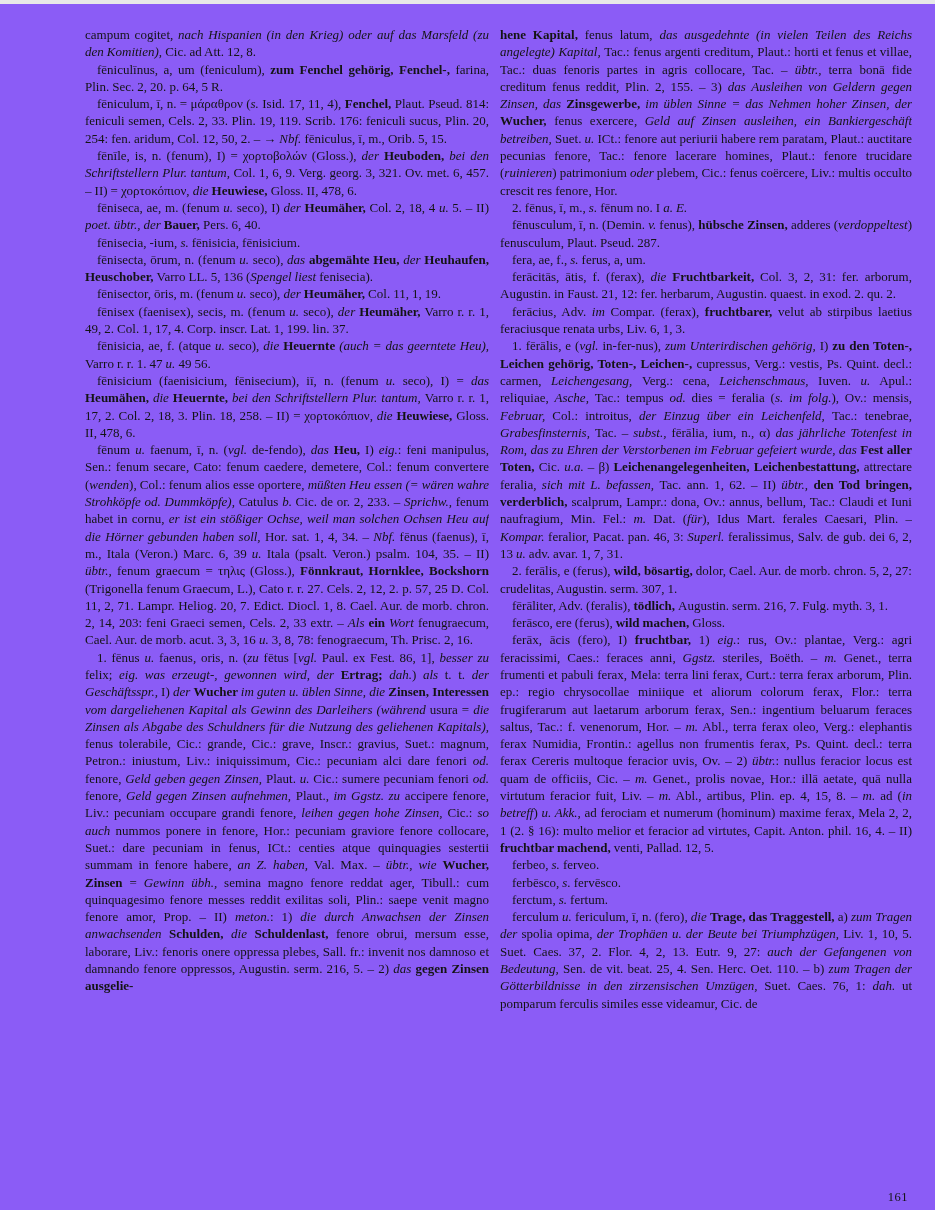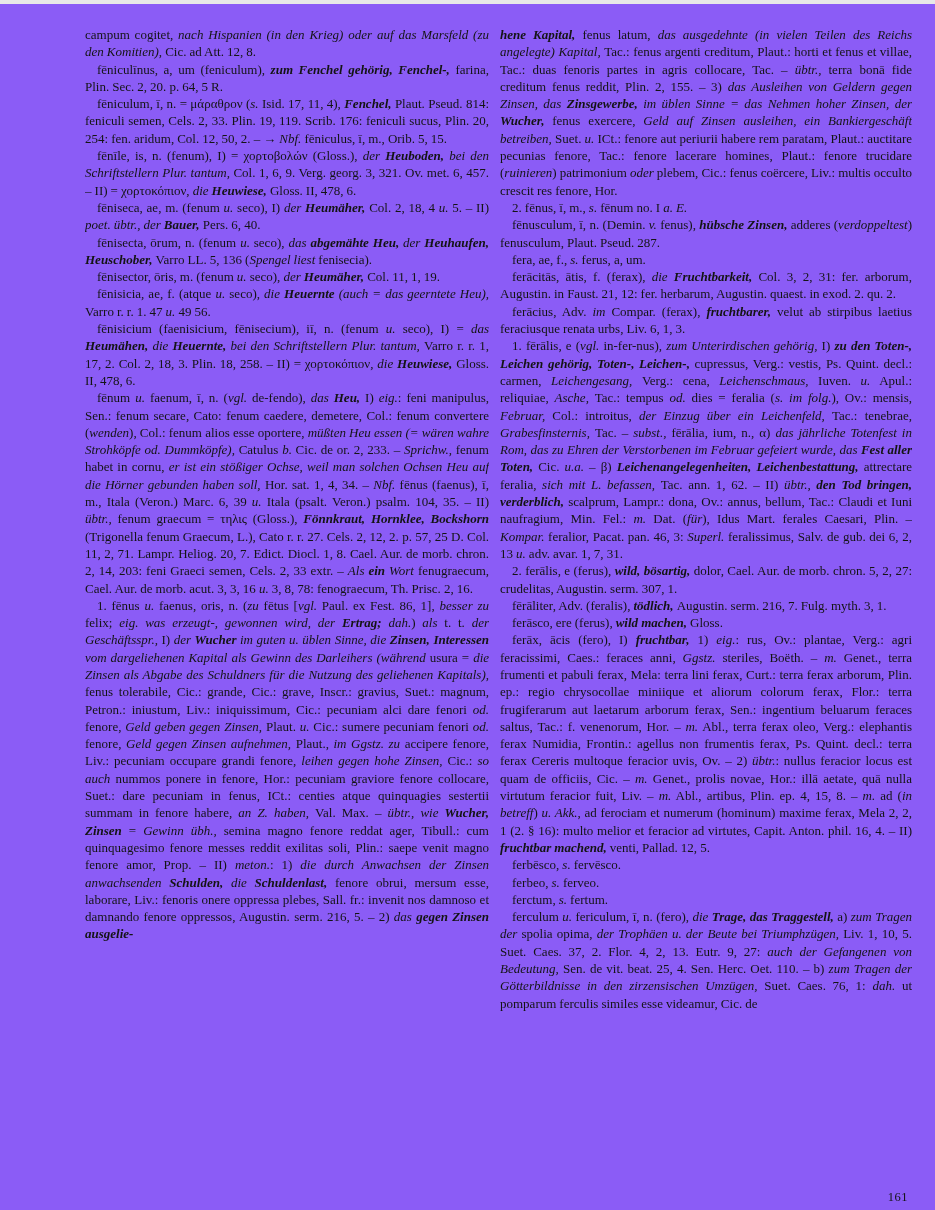--- a/index.html
+++ b/index.html
@@ -23,56 +23,58 @@
     font-size:13px;
     line-height:17.3px;
     word-spacing:-0.2px;
   }
   .col-right { width:412px; }
   .col p { margin:0; padding:0; text-indent:12px; }
   .col p.cont { text-indent:0; }
   .run-n { font-style:normal; font-weight:normal; }
   .run-i { font-style:italic; }
   .run-b { font-weight:normal; }
-  .run-bi { font-weight:bold; font-style:italic; }
+  .run-bi { font-weight:bold; }
   .page-number {
     position:absolute; right:27px; bottom:9px;
     font-size:12.5px; letter-spacing:0.5px;
   }
 </style>
 </head>
 <body>
 
 <div class="page">
   <div class="columns">
     <div class="col col-left">
         <p class="cont"><span class="run-n">campum cogitet, </span><span class="run-i">nach Hispanien (in den Krieg) oder auf das Marsfeld (zu den Komitien), </span><span class="run-n">Cic. ad Att. 12, 8.</span></p>
         <p><span class="run-b">fēniculīnus</span><span class="run-n">, a, um (feniculum), </span><span class="run-bi">zum Fenchel gehörig, Fenchel-, </span><span class="run-n">farina, Plin. Sec. 2, 20. p. 64, 5 R.</span></p>
         <p><span class="run-b">fēniculum</span><span class="run-n">, ī, n. = μάραθρον (</span><span class="run-i">s.</span><span class="run-n"> Isid. 17, 11, 4), </span><span class="run-bi">Fenchel, </span><span class="run-n">Plaut. Pseud. 814: feniculi semen, Cels. 2, 33. Plin. 19, 119. Scrib. 176: feniculi sucus, Plin. 20, 254: fen. aridum, Col. 12, 50, 2. – → </span><span class="run-i">Nbf. </span><span class="run-b">fēniculus</span><span class="run-n">, ī, m., Orib. 5, 15.</span></p>
         <p><span class="run-b">fēnīle</span><span class="run-n">, is, n. (fenum), I) = χορτοβολών (Gloss.), </span><span class="run-i">der </span><span class="run-bi">Heuboden, </span><span class="run-i">bei den Schriftstellern Plur. tantum, </span><span class="run-n">Col. 1, 6, 9. Verg. georg. 3, 321. Ov. met. 6, 457. – II) = χορτοκόπιον, </span><span class="run-i">die </span><span class="run-bi">Heuwiese, </span><span class="run-n">Gloss. II, 478, 6.</span></p>
         <p><span class="run-b">fēniseca</span><span class="run-n">, ae, m. (fenum </span><span class="run-i">u.</span><span class="run-n"> seco), I) </span><span class="run-i">der </span><span class="run-bi">Heumäher, </span><span class="run-n">Col. 2, 18, 4 </span><span class="run-i">u.</span><span class="run-n"> 5. – II) </span><span class="run-i">poet. übtr., der </span><span class="run-bi">Bauer, </span><span class="run-n">Pers. 6, 40.</span></p>
+        <p><span class="run-b">fēnisecia</span><span class="run-n">, </span><span class="run-b">-ium</span><span class="run-n">, </span><span class="run-i">s.</span><span class="run-n"> fēnisicia, fēnisicium.</span></p>
         <p><span class="run-b">fēnisecta</span><span class="run-n">, ōrum, n. (fenum </span><span class="run-i">u.</span><span class="run-n"> seco), </span><span class="run-i">das </span><span class="run-bi">abgemähte Heu, </span><span class="run-i">der </span><span class="run-bi">Heuhaufen, Heuschober, </span><span class="run-n">Varro LL. 5, 136 (</span><span class="run-i">Spengel liest </span><span class="run-n">fenisecia).</span></p>
         <p><span class="run-b">fēnisector</span><span class="run-n">, ōris, m. (fenum </span><span class="run-i">u.</span><span class="run-n"> seco), </span><span class="run-i">der </span><span class="run-bi">Heumäher, </span><span class="run-n">Col. 11, 1, 19.</span></p>
+        <p><span class="run-b">fēnisex</span><span class="run-n"> (faenisex), secis, m. (fenum </span><span class="run-i">u.</span><span class="run-n"> seco), </span><span class="run-i">der </span><span class="run-bi">Heumäher, </span><span class="run-n">Varro r. r. 1, 49, 2. Col. 1, 17, 4. Corp. inscr. Lat. 1, 199. lin. 37.</span></p>
         <p><span class="run-b">fēnisicia</span><span class="run-n">, ae, f. (atque </span><span class="run-i">u.</span><span class="run-n"> seco), </span><span class="run-i">die </span><span class="run-bi">Heuernte </span><span class="run-i">(auch = das geerntete Heu), </span><span class="run-n">Varro r. r. 1. 47 </span><span class="run-i">u.</span><span class="run-n"> 49 56.</span></p>
         <p><span class="run-b">fēnisicium</span><span class="run-n"> (faenisicium, fēnisecium), iī, n. (fenum </span><span class="run-i">u.</span><span class="run-n"> seco), I) = </span><span class="run-i">das </span><span class="run-bi">Heumähen, </span><span class="run-i">die </span><span class="run-bi">Heuernte, </span><span class="run-i">bei den Schriftstellern Plur. tantum, </span><span class="run-n">Varro r. r. 1, 17, 2. Col. 2, 18, 3. Plin. 18, 258. – II) = χορτοκόπιον, </span><span class="run-i">die </span><span class="run-bi">Heuwiese, </span><span class="run-n">Gloss. II, 478, 6.</span></p>
         <p><span class="run-b">fēnum</span><span class="run-n"> </span><span class="run-i">u.</span><span class="run-n"> </span><span class="run-b">faenum</span><span class="run-n">, ī, n. (</span><span class="run-i">vgl.</span><span class="run-n"> de-fendo), </span><span class="run-i">das </span><span class="run-bi">Heu, </span><span class="run-n">I) </span><span class="run-i">eig.</span><span class="run-n">: feni manipulus, Sen.: fenum secare, Cato: fenum caedere, demetere, Col.: fenum convertere (</span><span class="run-i">wenden</span><span class="run-n">), Col.: fenum alios esse oportere, </span><span class="run-i">müßten Heu essen (= wären wahre Strohköpfe od. Dummköpfe), </span><span class="run-n">Catulus </span><span class="run-i">b.</span><span class="run-n"> Cic. de or. 2, 233. – </span><span class="run-i">Sprichw., </span><span class="run-n">fenum habet in cornu, </span><span class="run-i">er ist ein stößiger Ochse, weil man solchen Ochsen Heu auf die Hörner gebunden haben soll, </span><span class="run-n">Hor. sat. 1, 4, 34. – </span><span class="run-i">Nbf. </span><span class="run-n">fēnus (faenus), ī, m., Itala (Veron.) Marc. 6, 39 </span><span class="run-i">u.</span><span class="run-n"> Itala (psalt. Veron.) psalm. 104, 35. – II) </span><span class="run-i">übtr., </span><span class="run-n">fenum graecum = τηλις (Gloss.), </span><span class="run-bi">Fönnkraut, Hornklee, Bockshorn </span><span class="run-n">(Trigonella fenum Graecum, L.), Cato r. r. 27. Cels. 2, 12, 2. p. 57, 25 D. Col. 11, 2, 71. Lampr. Heliog. 20, 7. Edict. Diocl. 1, 8. Cael. Aur. de morb. chron. 2, 14, 203: feni Graeci semen, Cels. 2, 33 extr. – </span><span class="run-i">Als </span><span class="run-bi">ein </span><span class="run-i">Wort </span><span class="run-n">fenugraecum, Cael. Aur. de morb. acut. 3, 3, 16 </span><span class="run-i">u.</span><span class="run-n"> 3, 8, 78: fenograecum, Th. Prisc. 2, 16.</span></p>
         <p><span class="run-b">1. fēnus</span><span class="run-n"> </span><span class="run-i">u.</span><span class="run-n"> </span><span class="run-b">faenus</span><span class="run-n">, oris, n. (</span><span class="run-i">zu</span><span class="run-n"> fētus [</span><span class="run-i">vgl.</span><span class="run-n"> Paul. ex Fest. 86, 1], </span><span class="run-i">besser zu </span><span class="run-n">felix; </span><span class="run-i">eig. was erzeugt-, gewonnen wird, der </span><span class="run-bi">Ertrag; </span><span class="run-i">dah.</span><span class="run-n">) </span><span class="run-i">als</span><span class="run-n"> t. t. </span><span class="run-i">der Geschäftsspr., </span><span class="run-n">I) </span><span class="run-i">der </span><span class="run-bi">Wucher </span><span class="run-i">im guten u. üblen Sinne, die </span><span class="run-bi">Zinsen, Interessen </span><span class="run-i">vom dargeliehenen Kapital als Gewinn des Darleihers (während </span><span class="run-n">usura = </span><span class="run-i">die Zinsen als Abgabe des Schuldners für die Nutzung des geliehenen Kapitals), </span><span class="run-n">fenus tolerabile, Cic.: grande, Cic.: grave, Inscr.: gravius, Suet.: magnum, Petron.: iniustum, Liv.: iniquissimum, Cic.: pecuniam alci dare fenori </span><span class="run-i">od.</span><span class="run-n"> fenore, </span><span class="run-i">Geld geben gegen Zinsen, </span><span class="run-n">Plaut. </span><span class="run-i">u.</span><span class="run-n"> Cic.: sumere pecuniam fenori </span><span class="run-i">od.</span><span class="run-n"> fenore, </span><span class="run-i">Geld gegen Zinsen aufnehmen, </span><span class="run-n">Plaut., </span><span class="run-i">im Ggstz. zu </span><span class="run-n">accipere fenore, Liv.: pecuniam occupare grandi fenore, </span><span class="run-i">leihen gegen hohe Zinsen, </span><span class="run-n">Cic.: </span><span class="run-i">so auch </span><span class="run-n">nummos ponere in fenore, Hor.: pecuniam graviore fenore collocare, Suet.: dare pecuniam in fenus, ICt.: centies atque quinquagies sestertii summam in fenore habere, </span><span class="run-i">an Z. haben, </span><span class="run-n">Val. Max. – </span><span class="run-i">übtr., wie </span><span class="run-bi">Wucher, Zinsen </span><span class="run-n">= </span><span class="run-i">Gewinn übh., </span><span class="run-n">semina magno fenore reddat ager, Tibull.: cum quinquagesimo fenore messes reddit exilitas soli, Plin.: saepe venit magno fenore amor, Prop. – II) </span><span class="run-i">meton.</span><span class="run-n">: 1) </span><span class="run-i">die durch Anwachsen der Zinsen anwachsenden </span><span class="run-bi">Schulden, </span><span class="run-i">die </span><span class="run-bi">Schuldenlast, </span><span class="run-n">fenore obrui, mersum esse, laborare, Liv.: fenoris onere oppressa plebes, Sall. fr.: invenit nos damnoso et damnando fenore oppressos, Augustin. serm. 216, 5. – 2) </span><span class="run-i">das </span><span class="run-bi">gegen Zinsen ausgelie-</span></p>
       </div>
     <div class="col col-right">
         <p class="cont"><span class="run-bi">hene Kapital, </span><span class="run-n">fenus latum, </span><span class="run-i">das ausgedehnte (in vielen Teilen des Reichs angelegte) Kapital, </span><span class="run-n">Tac.: fenus argenti creditum, Plaut.: horti et fenus et villae, Tac.: duas fenoris partes in agris collocare, Tac. – </span><span class="run-i">übtr., </span><span class="run-n">terra bonā fide creditum fenus reddit, Plin. 2, 155. – 3) </span><span class="run-i">das Ausleihen von Geldern gegen Zinsen, das </span><span class="run-bi">Zinsgewerbe, </span><span class="run-i">im üblen Sinne = das Nehmen hoher Zinsen, der </span><span class="run-bi">Wucher, </span><span class="run-n">fenus exercere, </span><span class="run-i">Geld auf Zinsen ausleihen, ein Bankiergeschäft betreiben, </span><span class="run-n">Suet. </span><span class="run-i">u.</span><span class="run-n"> ICt.: fenore aut periurii habere rem paratam, Plaut.: auctitare pecunias fenore, Tac.: fenore lacerare homines, Plaut.: fenore trucidare (</span><span class="run-i">ruinieren</span><span class="run-n">) patrimonium </span><span class="run-i">oder</span><span class="run-n"> plebem, Cic.: fenus coërcere, Liv.: multis occulto crescit res fenore, Hor.</span></p>
         <p><span class="run-b">2. fēnus</span><span class="run-n">, ī, m., </span><span class="run-i">s.</span><span class="run-n"> fēnum no. I </span><span class="run-i">a. E.</span></p>
         <p><span class="run-b">fēnusculum</span><span class="run-n">, ī, n. (Demin. </span><span class="run-i">v.</span><span class="run-n"> fenus), </span><span class="run-bi">hübsche Zinsen, </span><span class="run-n">adderes (</span><span class="run-i">verdoppeltest</span><span class="run-n">) fenusculum, Plaut. Pseud. 287.</span></p>
         <p><span class="run-b">fera</span><span class="run-n">, ae, f., </span><span class="run-i">s.</span><span class="run-n"> ferus, a, um.</span></p>
         <p><span class="run-b">ferācitās</span><span class="run-n">, ātis, f. (ferax), </span><span class="run-i">die </span><span class="run-bi">Fruchtbarkeit, </span><span class="run-n">Col. 3, 2, 31: fer. arborum, Augustin. in Faust. 21, 12: fer. herbarum, Augustin. quaest. in exod. 2. qu. 2.</span></p>
         <p><span class="run-b">ferācius</span><span class="run-n">, Adv. </span><span class="run-i">im</span><span class="run-n"> Compar. (ferax), </span><span class="run-bi">fruchtbarer, </span><span class="run-n">velut ab stirpibus laetius feraciusque renata urbs, Liv. 6, 1, 3.</span></p>
         <p><span class="run-b">1. fērālis</span><span class="run-n">, e (</span><span class="run-i">vgl.</span><span class="run-n"> in-fer-nus), </span><span class="run-i">zum Unterirdischen gehörig, </span><span class="run-n">I) </span><span class="run-bi">zu den Toten-, Leichen gehörig, Toten-, Leichen-, </span><span class="run-n">cupressus, Verg.: vestis, Ps. Quint. decl.: carmen, </span><span class="run-i">Leichengesang, </span><span class="run-n">Verg.: cena, </span><span class="run-i">Leichenschmaus, </span><span class="run-n">Iuven. </span><span class="run-i">u.</span><span class="run-n"> Apul.: reliquiae, </span><span class="run-i">Asche, </span><span class="run-n">Tac.: tempus </span><span class="run-i">od.</span><span class="run-n"> dies = feralia (</span><span class="run-i">s. im folg.</span><span class="run-n">), Ov.: mensis, </span><span class="run-i">Februar, </span><span class="run-n">Col.: introitus, </span><span class="run-i">der Einzug über ein Leichenfeld, </span><span class="run-n">Tac.: tenebrae, </span><span class="run-i">Grabesfinsternis, </span><span class="run-n">Tac. – </span><span class="run-i">subst., </span><span class="run-n">fērālia, ium, n., α) </span><span class="run-i">das jährliche Totenfest in Rom, das zu Ehren der Verstorbenen im Februar gefeiert wurde, das </span><span class="run-bi">Fest aller Toten, </span><span class="run-n">Cic. </span><span class="run-i">u.a.</span><span class="run-n"> – β) </span><span class="run-bi">Leichenangelegenheiten, Leichenbestattung, </span><span class="run-n">attrectare feralia, </span><span class="run-i">sich mit L. befassen, </span><span class="run-n">Tac. ann. 1, 62. – II) </span><span class="run-i">übtr., </span><span class="run-bi">den Tod bringen, verderblich, </span><span class="run-n">scalprum, Lampr.: dona, Ov.: annus, bellum, Tac.: Claudi et Iuni naufragium, Min. Fel.: </span><span class="run-i">m.</span><span class="run-n"> Dat. (</span><span class="run-i">für</span><span class="run-n">), Idus Mart. ferales Caesari, Plin. – </span><span class="run-i">Kompar.</span><span class="run-n"> feralior, Pacat. pan. 46, 3: </span><span class="run-i">Superl.</span><span class="run-n"> feralissimus, Salv. de gub. dei 6, 2, 13 </span><span class="run-i">u.</span><span class="run-n"> adv. avar. 1, 7, 31.</span></p>
         <p><span class="run-b">2. ferālis</span><span class="run-n">, e (ferus), </span><span class="run-bi">wild, bösartig, </span><span class="run-n">dolor, Cael. Aur. de morb. chron. 5, 2, 27: crudelitas, Augustin. serm. 307, 1.</span></p>
         <p><span class="run-b">fērāliter</span><span class="run-n">, Adv. (feralis), </span><span class="run-bi">tödlich, </span><span class="run-n">Augustin. serm. 216, 7. Fulg. myth. 3, 1.</span></p>
         <p><span class="run-b">ferāsco</span><span class="run-n">, ere (ferus), </span><span class="run-bi">wild machen, </span><span class="run-n">Gloss.</span></p>
         <p><span class="run-b">ferāx</span><span class="run-n">, ācis (fero), I) </span><span class="run-bi">fruchtbar, </span><span class="run-n">1) </span><span class="run-i">eig.</span><span class="run-n">: rus, Ov.: plantae, Verg.: agri feracissimi, Caes.: feraces anni, </span><span class="run-i">Ggstz.</span><span class="run-n"> steriles, Boëth. – </span><span class="run-i">m.</span><span class="run-n"> Genet., terra frumenti et pabuli ferax, Mela: terra lini ferax, Curt.: terra ferax arborum, Plin. ep.: regio chrysocollae miniique et aliorum colorum ferax, Flor.: terra frugiferarum aut laetarum arborum ferax, Sen.: ingentium beluarum feraces saltus, Tac.: f. venenorum, Hor. – </span><span class="run-i">m.</span><span class="run-n"> Abl., terra ferax oleo, Verg.: elephantis ferax Numidia, Frontin.: agellus non frumentis ferax, Ps. Quint. decl.: terra ferax Cereris multoque feracior uvis, Ov. – 2) </span><span class="run-i">übtr.</span><span class="run-n">: nullus feracior locus est quam de officiis, Cic. – </span><span class="run-i">m.</span><span class="run-n"> Genet., prolis novae, Hor.: illā aetate, quā nulla virtutum feracior fuit, Liv. – </span><span class="run-i">m.</span><span class="run-n"> Abl., artibus, Plin. ep. 4, 15, 8. – </span><span class="run-i">m.</span><span class="run-n"> ad (</span><span class="run-i">in betreff</span><span class="run-n">) </span><span class="run-i">u. Akk.</span><span class="run-n">, ad ferociam et numerum (hominum) maxime ferax, Mela 2, 2, 1 (2. § 16): multo melior et feracior ad virtutes, Capit. Anton. phil. 16, 4. – II) </span><span class="run-bi">fruchtbar machend, </span><span class="run-n">venti, Pallad. 12, 5.</span></p>
+        <p><span class="run-b">ferbeo</span><span class="run-n">, </span><span class="run-i">s.</span><span class="run-n"> ferveo.</span></p>
         <p><span class="run-b">ferbēsco</span><span class="run-n">, </span><span class="run-i">s.</span><span class="run-n"> fervēsco.</span></p>
-        <p><span class="run-b">ferbeo</span><span class="run-n">, </span><span class="run-i">s.</span><span class="run-n"> ferveo.</span></p>
         <p><span class="run-b">ferctum</span><span class="run-n">, </span><span class="run-i">s.</span><span class="run-n"> fertum.</span></p>
         <p><span class="run-b">ferculum</span><span class="run-n"> </span><span class="run-i">u.</span><span class="run-n"> </span><span class="run-b">fericulum</span><span class="run-n">, ī, n. (fero), </span><span class="run-i">die </span><span class="run-bi">Trage, das Traggestell, </span><span class="run-n">a) </span><span class="run-i">zum Tragen der </span><span class="run-n">spolia opima, </span><span class="run-i">der Trophäen u. der Beute bei Triumphzügen, </span><span class="run-n">Liv. 1, 10, 5. Suet. Caes. 37, 2. Flor. 4, 2, 13. Eutr. 9, 27: </span><span class="run-i">auch der Gefangenen von Bedeutung, </span><span class="run-n">Sen. de vit. beat. 25, 4. Sen. Herc. Oet. 110. – b) </span><span class="run-i">zum Tragen der Götterbildnisse in den zirzensischen Umzügen, </span><span class="run-n">Suet. Caes. 76, 1: </span><span class="run-i">dah.</span><span class="run-n"> ut pomparum ferculis similes esse videamur, Cic. de</span></p>
       </div>
   </div>
   <div class="page-number">161</div>
 </div>
 
 </body></html>

